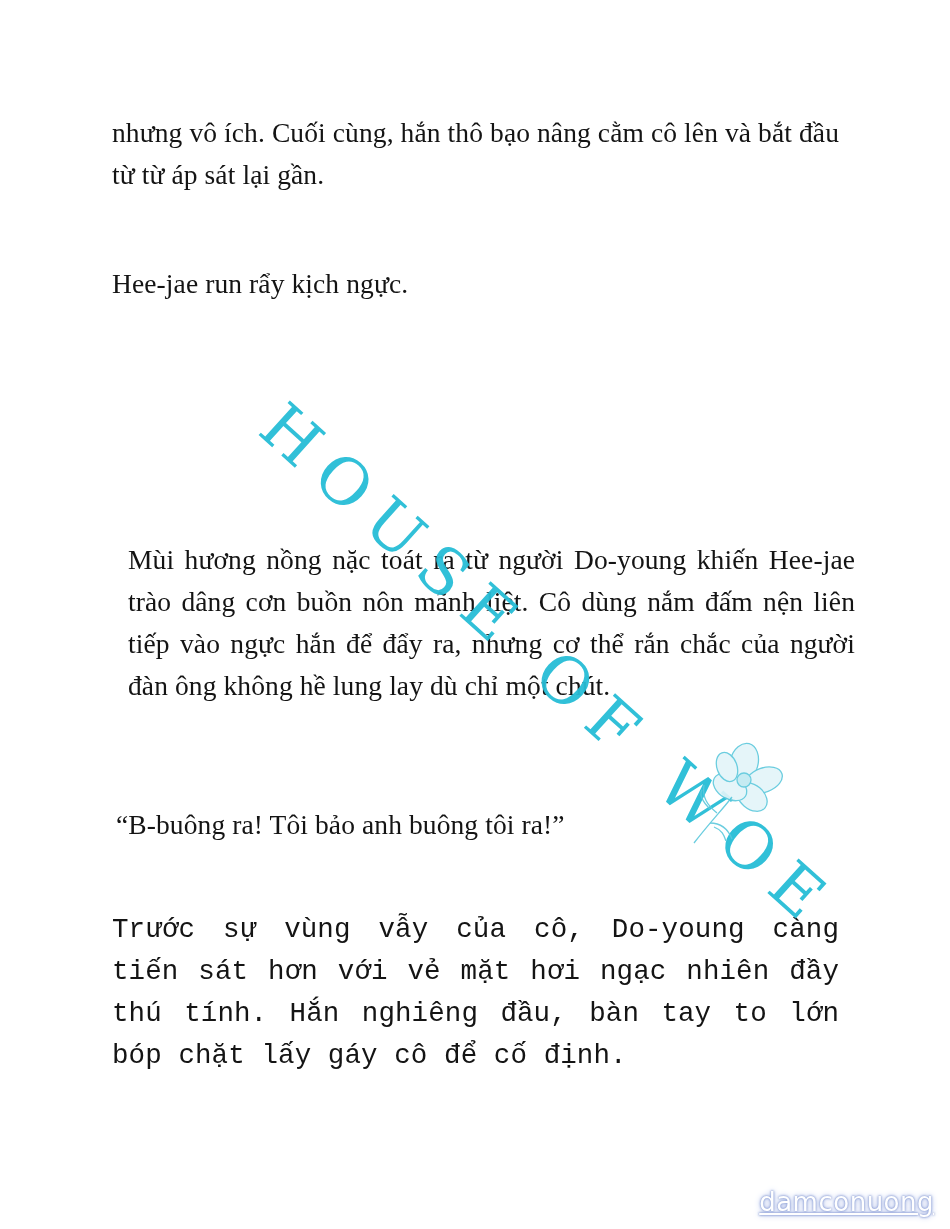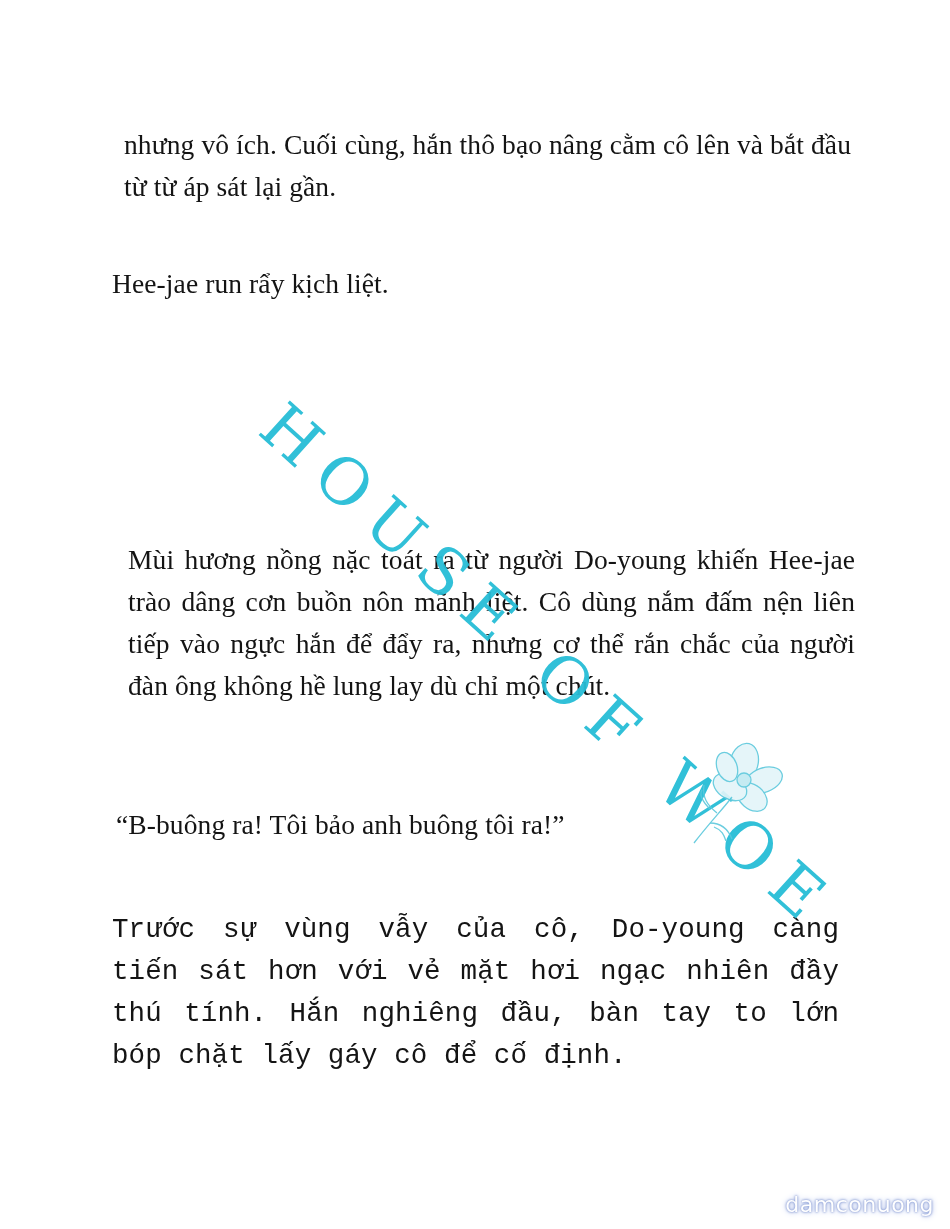--- a/index.html
+++ b/index.html
@@ -17,32 +17,33 @@
   .watermark {
     position: absolute; left: 155px; top: 545px; width: 640px;
     transform-origin: 0 0; transform: rotate(42deg) translate(0, -210px);
     font-family: "DejaVu Serif", "Liberation Serif", serif;
     font-size: 64px; letter-spacing: 16px; color: #27bdd6; opacity: 0.95;
     white-space: nowrap; pointer-events: none; font-weight: normal;
   }
   .flower { position: absolute; left: 672px; top: 735px; width: 115px; height: 115px; }
   .site-mark {
     position: absolute; right: 16px; bottom: 12px;
-    font-family: "DejaVu Sans", "Liberation Sans", sans-serif; font-size: 22px;
+    font-family: "DejaVu Sans", "Liberation Sans", sans-serif; font-size: 26px;
     color: #ffffff; letter-spacing: 0.5px;
     text-shadow: 0 0 3px #8aa0d8, 0 0 6px #aab8e8, 0 0 2px #7f8fc8;
+    text-decoration: underline;
   }
 </style>
 </head>
 <body>
 
 <div class="page">
 
-  <p class="para" style="top:112px; margin:12px;">nhưng vô ích. Cuối cùng, hắn thô bạo nâng cằm cô lên và bắt đầu từ từ áp sát lại gần.</p>
-  <p class="para" style="top:263px; margin:0;">Hee-jae run rẩy kịch liệt.</p>
+  <p class="para" style="top:112px; margin:0;">nhưng vô ích. Cuối cùng, hắn thô bạo nâng cằm cô lên và bắt đầu từ từ áp sát lại gần.</p>
+  <p class="para" style="top:263px; margin:0;">Hee-jae run rẩy kịch ngực.</p>
   <p class="para" style="top:523px; margin:16px;">Mùi hương nồng nặc toát ra từ người Do-young khiến Hee-jae trào dâng cơn buồn nôn mãnh liệt. Cô dùng nắm đấm nện liên tiếp vào ngực hắn để đẩy ra, nhưng cơ thể rắn chắc của người đàn ông không hề lung lay dù chỉ một chút.</p>
   <p class="para" style="top:800px; margin:4px;">“B-buông ra! Tôi bảo anh buông tôi ra!”</p>
   <p class="para" style="top:909px; margin:0;font-family:Liberation Mono, monospace;">Trước sự vùng vẫy của cô, Do-young càng tiến sát hơn với vẻ mặt hơi ngạc nhiên đầy thú tính. Hắn nghiêng đầu, bàn tay to lớn bóp chặt lấy gáy cô để cố định.</p>
 
   <div class="watermark">HOUSE OF WOE</div>
 
   <svg class="flower" viewBox="0 0 115 115" fill="none" stroke="#5cc8dc" stroke-width="1.3">
     <g opacity="0.9">
       <ellipse cx="72" cy="28" rx="14" ry="20" transform="rotate(15 72 28)" fill="#e3f5f9"></ellipse>
       <ellipse cx="92" cy="45" rx="12" ry="19" transform="rotate(70 92 45)" fill="#e3f5f9"></ellipse>

